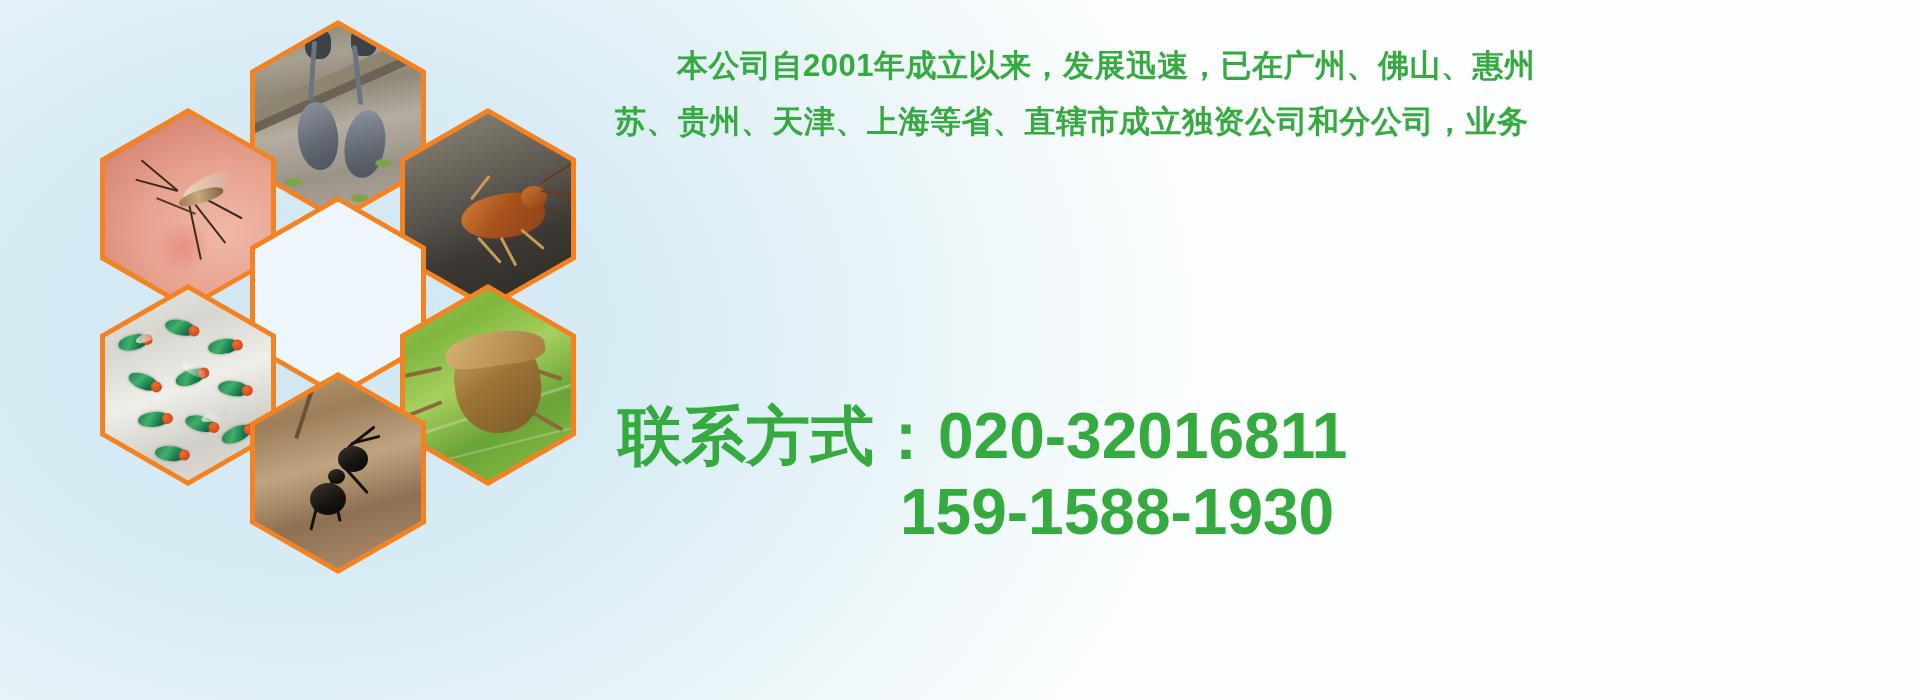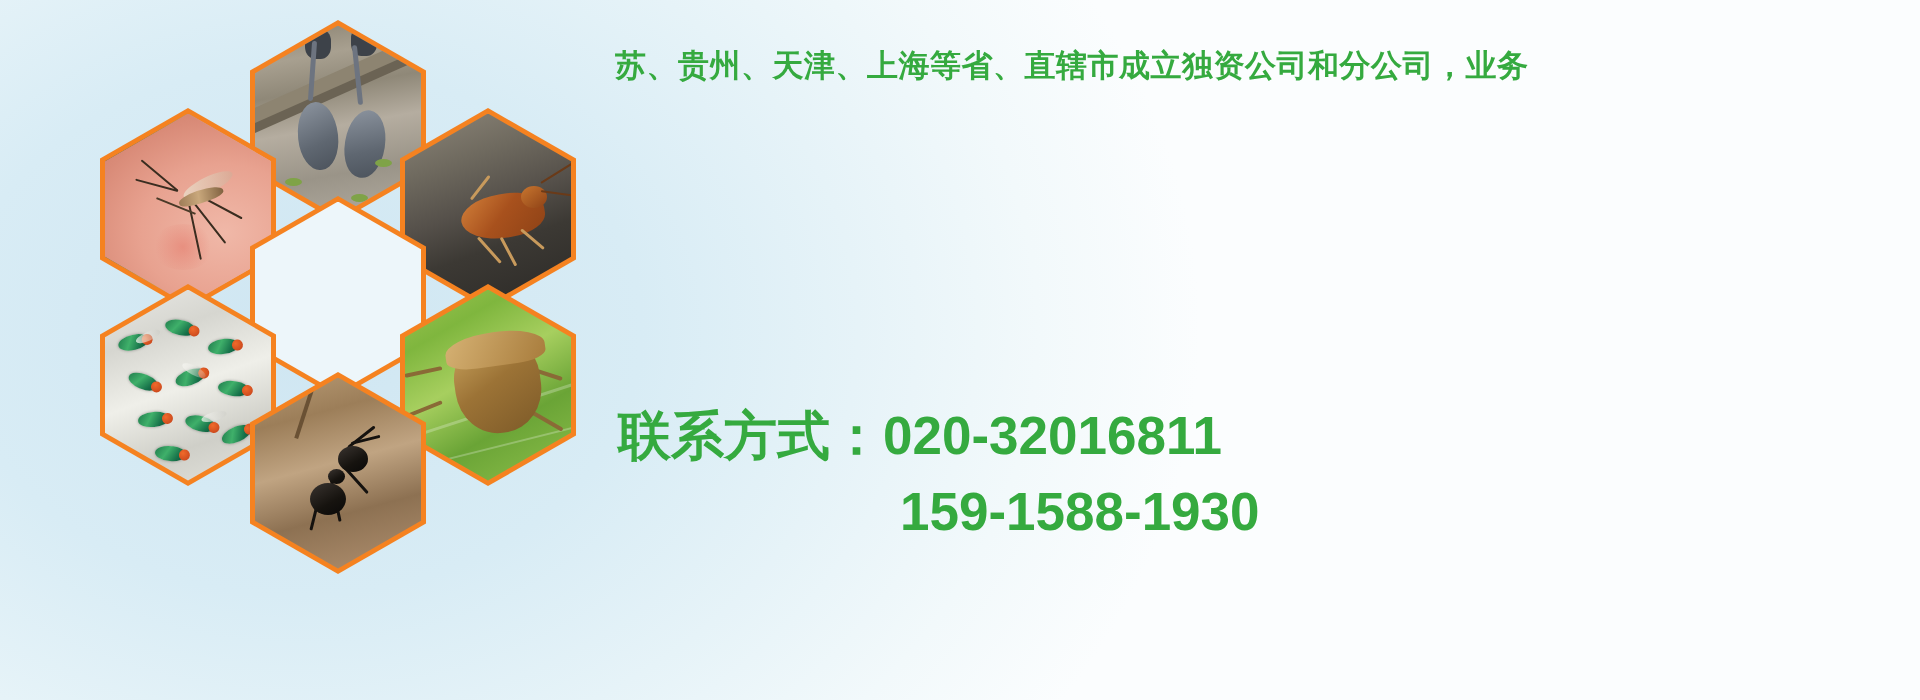--- a/index.html
+++ b/index.html
@@ -123,21 +123,21 @@
 
   
   .body-copy{ position:absolute; left:615px; top:38px; width:1300px; }
   .body-copy p{
     color:#35aa3f; font-size:31px; font-weight:700; line-height:56px;
     letter-spacing:.5px; white-space:nowrap;
   }
   .body-copy p.indent{ text-indent:62px; }
 
   .contact{ position:absolute; left:618px; top:398px; width:1290px; }
-  .contact .line{ color:#35aa3f; font-weight:700; font-size:53px; line-height:76px; white-space:nowrap; }
+  .contact .line{ color:#35aa3f; font-weight:700; font-size:64px; line-height:76px; white-space:nowrap; }
   .contact .line2{ padding-left:282px; }
 </style>
 </head>
 <body>
 
 <div class="stage">
 
   <div class="hex-cluster">
 
     <div class="hex h-top">
@@ -240,20 +240,21 @@
           <div class="seg s1"></div>
             <div class="seg s2"></div>
             <div class="seg s3"></div>
         </div>
       </div>
     </div>
 
   </div>
 
   <div class="body-copy">
+    <p class="indent">本公司自2001年成立以来，发展迅速，已在广州、佛山、惠州</p>
     <p>苏、贵州、天津、上海等省、直辖市成立独资公司和分公司，业务</p>
   </div>
 
   <div class="contact">
     <div class="line line1">联系方式：020-32016811</div>
     <div class="line line2">159-1588-1930</div>
   </div>
 
 </div>
 

